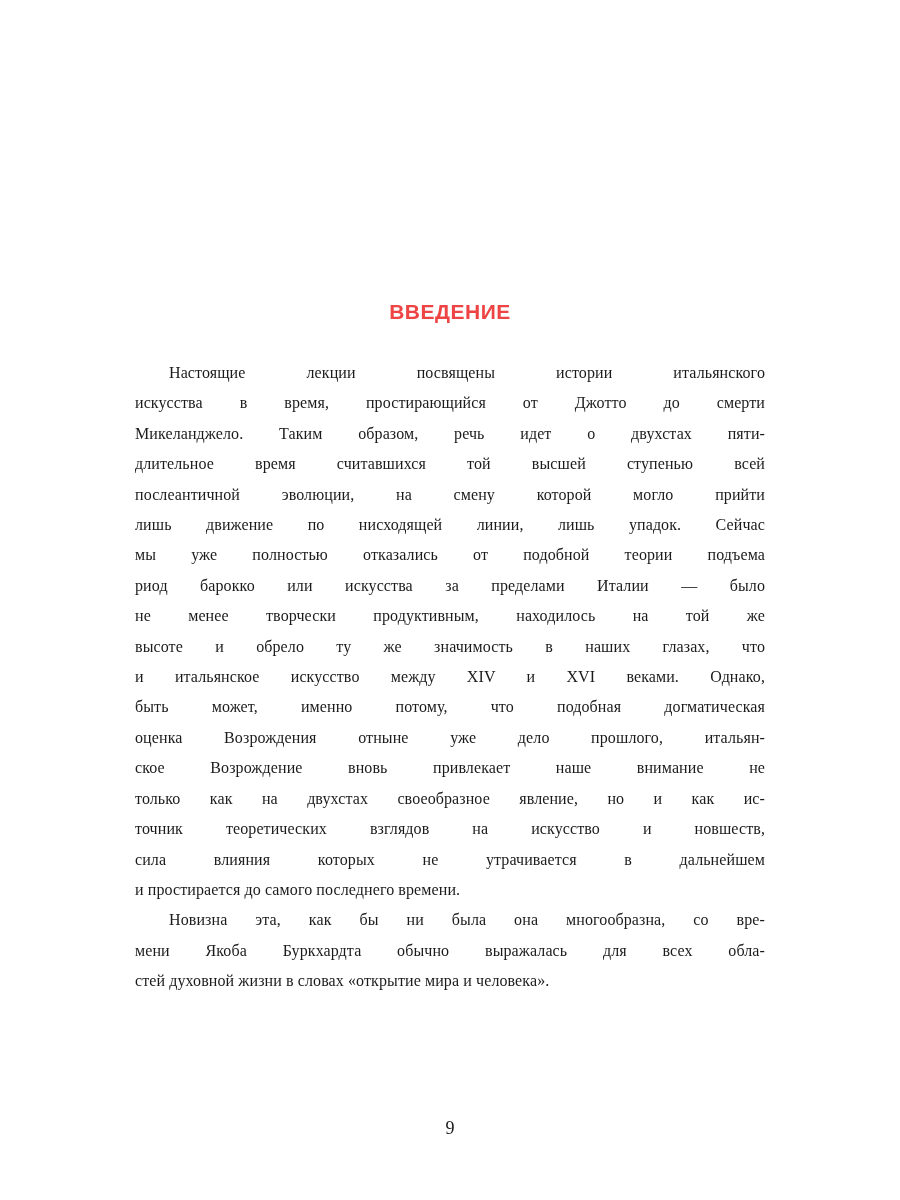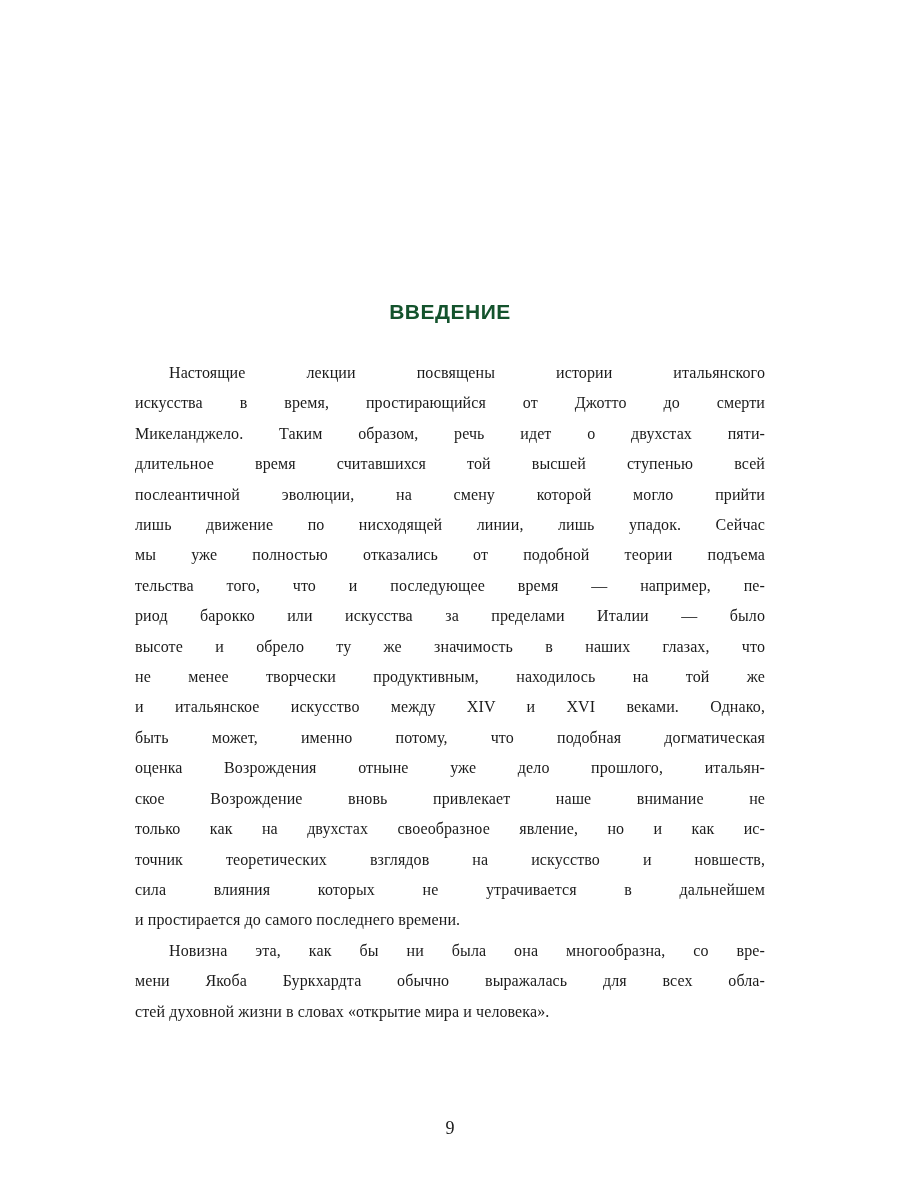--- a/index.html
+++ b/index.html
@@ -20,21 +20,21 @@
     position: absolute;
     top: 300px;
     left: 0;
     right: 0;
     margin: 0;
     text-align: center;
     font-family: "Liberation Sans", "DejaVu Sans", sans-serif;
     font-weight: bold;
     font-size: 21px;
     letter-spacing: 0.5px;
-    color: #14532d;
+    color: #ef4444;
   }
   .body-text {
     position: absolute;
     top: 358px;
     left: 135px;
     width: 630px;
     font-size: 16px;
     line-height: 30.4px;
     letter-spacing: 0.1px;
   }
@@ -64,24 +64,23 @@
 <div class="sheet">
   <h1 class="title">ВВЕДЕНИЕ</h1>
   <div class="body-text">
       <div class="line first">Настоящие лекции посвящены истории итальянского</div>
       <div class="line">искусства в время, простирающийся от Джотто до смерти</div>
       <div class="line">Микеланджело. Таким образом, речь идет о двухстах пяти-</div>
       <div class="line">длительное время считавшихся той высшей ступенью всей</div>
       <div class="line">послеантичной эволюции, на смену которой могло прийти</div>
       <div class="line">лишь движение по нисходящей линии, лишь упадок. Сейчас</div>
       <div class="line">мы уже полностью отказались от подобной теории подъема</div>
-      <div class="line">тельства того, что и последующее время — например, пе-</div>
       <div class="line">риод барокко или искусства за пределами Италии — было</div>
+      <div class="line">не менее творчески продуктивным, находилось на той же</div>
       <div class="line">высоте и обрело ту же значимость в наших глазах, что</div>
-      <div class="line">не менее творчески продуктивным, находилось на той же</div>
       <div class="line">и итальянское искусство между XIV и XVI веками. Однако,</div>
       <div class="line">быть может, именно потому, что подобная догматическая</div>
       <div class="line">оценка Возрождения отныне уже дело прошлого, итальян-</div>
       <div class="line">ское Возрождение вновь привлекает наше внимание не</div>
       <div class="line">только как на двухстах своеобразное явление, но и как ис-</div>
       <div class="line">точник теоретических взглядов на искусство и новшеств,</div>
       <div class="line">сила влияния которых не утрачивается в дальнейшем</div>
       <div class="line last">и простирается до самого последнего времени.</div>
       <div class="line first">Новизна эта, как бы ни была она многообразна, со вре-</div>
       <div class="line">мени Якоба Буркхардта обычно выражалась для всех обла-</div>

